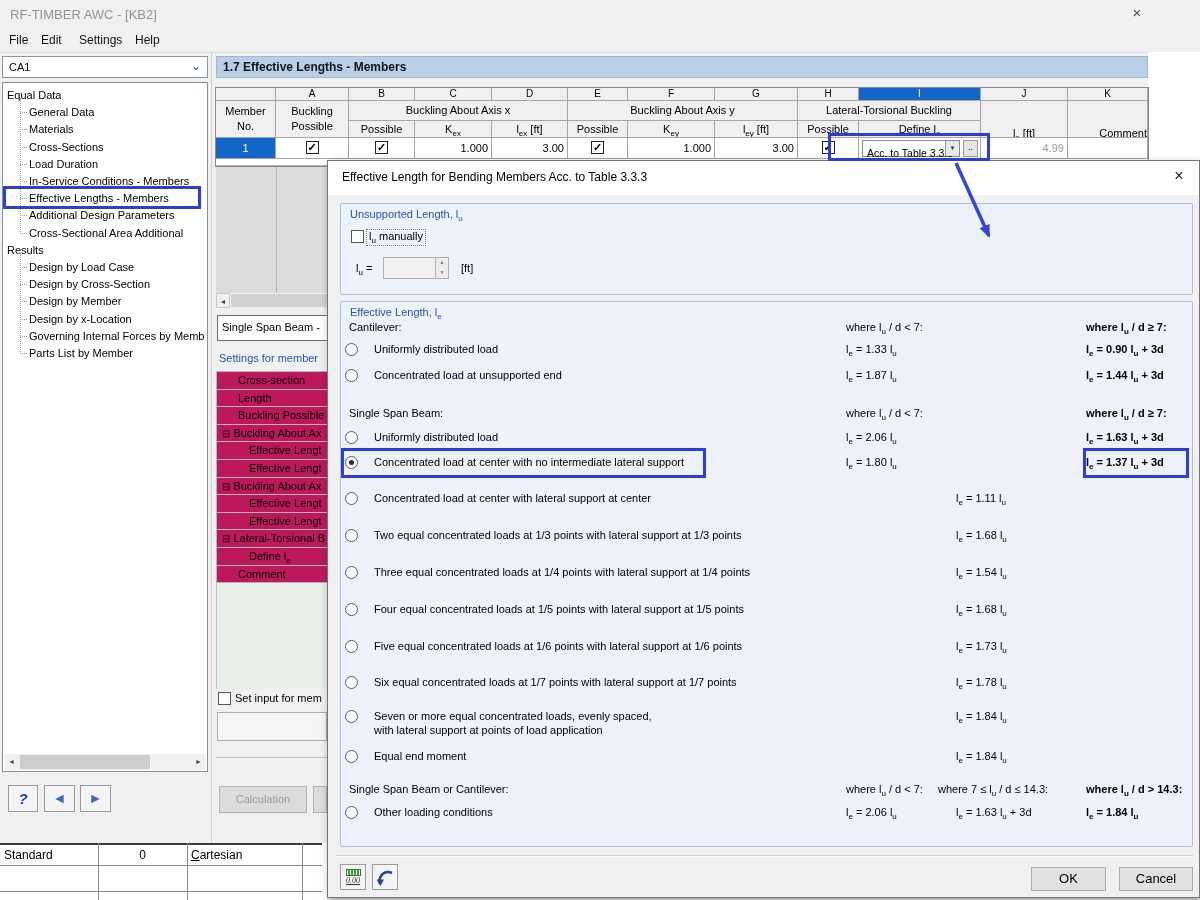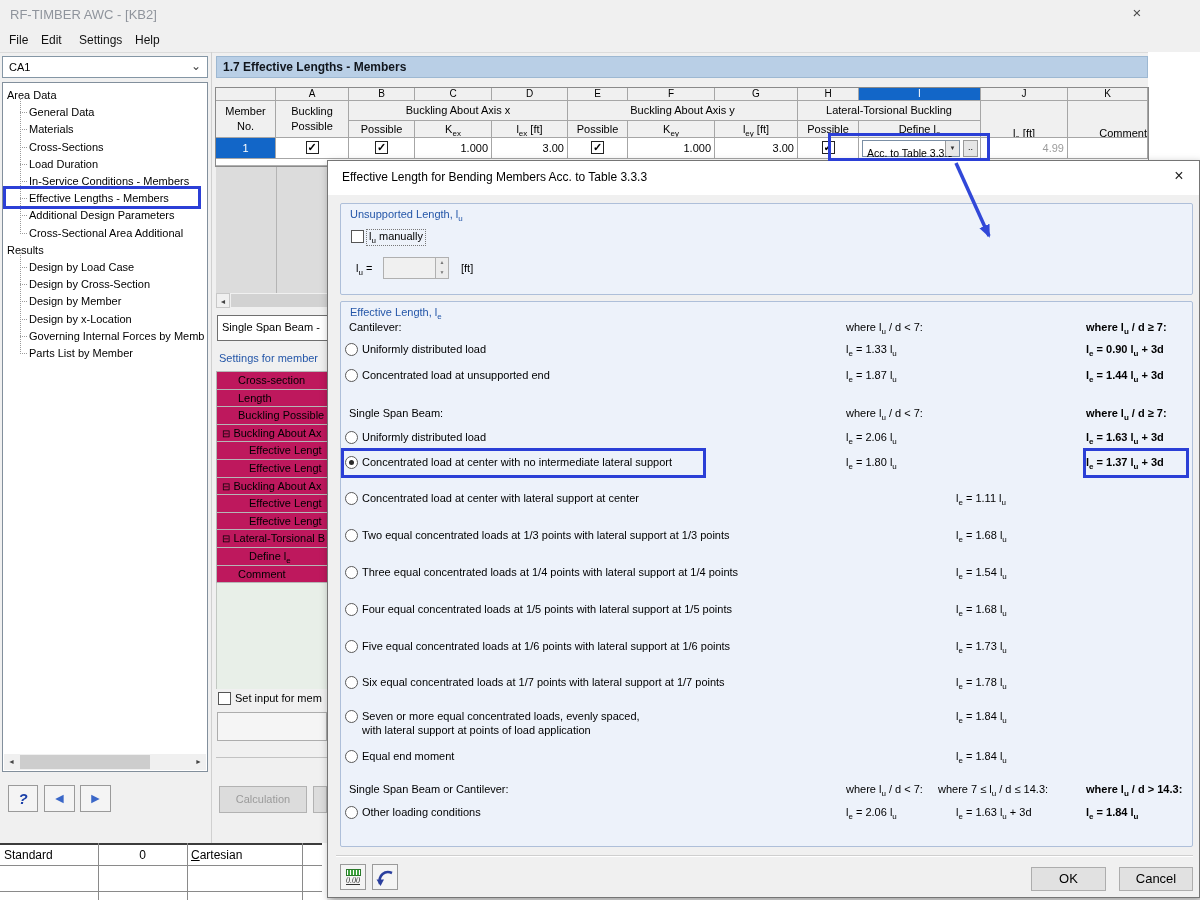--- a/index.html
+++ b/index.html
@@ -88,21 +88,21 @@
   .grp { position:absolute; background:#edf2fa; border:1px solid #aebfd9; border-radius:2px; }
   .grp-h { position:absolute; left:9px; top:4px; font-size:11px; color:#2456a8; }
   .cbx { position:absolute; width:13px; height:13px; border:1px solid #555; background:#fff; }
   .dotted-lbl { position:absolute; font-size:11px; outline:1px dotted #777; padding:0 2px; }
   .spin { position:absolute; background:#f0f0f0; border:1px solid #b0b0b0; }
   .spin .btns { position:absolute; right:0; top:0; width:13px; height:100%; border-left:1px solid #b0b0b0; }
   .spin .btns div { height:50%; font-size:5px; text-align:center; color:#777; line-height:9px; background:#ececec; }
   .drow { position:absolute; left:0; width:873px; height:16px; font-size:11px; }
   .rad { position:absolute; left:17px; top:1px; width:13px; height:13px; border:1px solid #5a5a5a; border-radius:50%; background:#fff; }
   .rad.sel::after { content:""; position:absolute; left:3px; top:3px; width:5px; height:5px; border-radius:50%; background:#2b2b2b; }
-  .rlbl { position:absolute; left:34px; top:1px; white-space:nowrap;text-align:right; }
+  .rlbl { position:absolute; left:46px; top:1px; white-space:nowrap;text-align:right; }
   .hlbl { position:absolute; left:21px; top:1px; white-space:nowrap; }
   .fa { position:absolute; left:518px; top:1px; white-space:nowrap; }
   .fb { position:absolute; left:610px; top:1px; white-space:nowrap; }
   .fm { position:absolute; left:628px; top:1px; white-space:nowrap; }
   .fc { position:absolute; left:758px; top:1px; white-space:nowrap;font-weight:bold; }
   .dlg-sep { position:absolute; left:8px; top:694px; width:857px; height:2px; border-top:1px solid #cfcfcf; border-bottom:1px solid #fff; }
   .dbtn { position:absolute; height:24px; background:#e1e1e1; border:1px solid #adadad; text-align:center; line-height:22px; font-size:13px; }
   .ico-btn { position:absolute; width:26px; height:26px; background:#f4f4f4; border:1px solid #9a9a9a; }
   .ruler { position:absolute; left:5px; top:4px; width:15px; height:7px; background:#3da23d; background-image:repeating-linear-gradient(90deg,#fff 0 1px,transparent 1px 3px); border:1px solid #2a7a2a; }
   .ruler-txt { position:absolute; left:0; top:11px; width:100%; text-align:center; font-size:8px; font-style:italic; font-family:"Liberation Serif", serif; text-decoration:underline; color:#333; }
@@ -129,21 +129,21 @@
   </div>
   <div class="hline" style="left:0;top:52px;width:1200px"></div>
 
   <div class="combo-ca">
     <span class="val">CA1</span>
     <span class="chev">⌄</span>
   </div>
 
   <div class="navbox">
     <div class="nav-inner">
-      <div class="nav-root">Area Data</div>
+      <div class="nav-root">Equal Data</div>
       <div class="kids">
         <div class="kid">General Data</div>
         <div class="kid">Materials</div>
         <div class="kid">Cross-Sections</div>
         <div class="kid">Load Duration</div>
         <div class="kid">In-Service Conditions - Members</div>
         <div class="kid">Effective Lengths - Members</div>
         <div class="kid">Additional Design Parameters</div>
         <div class="kid">Cross-Sectional Area Additional</div>
       </div>

